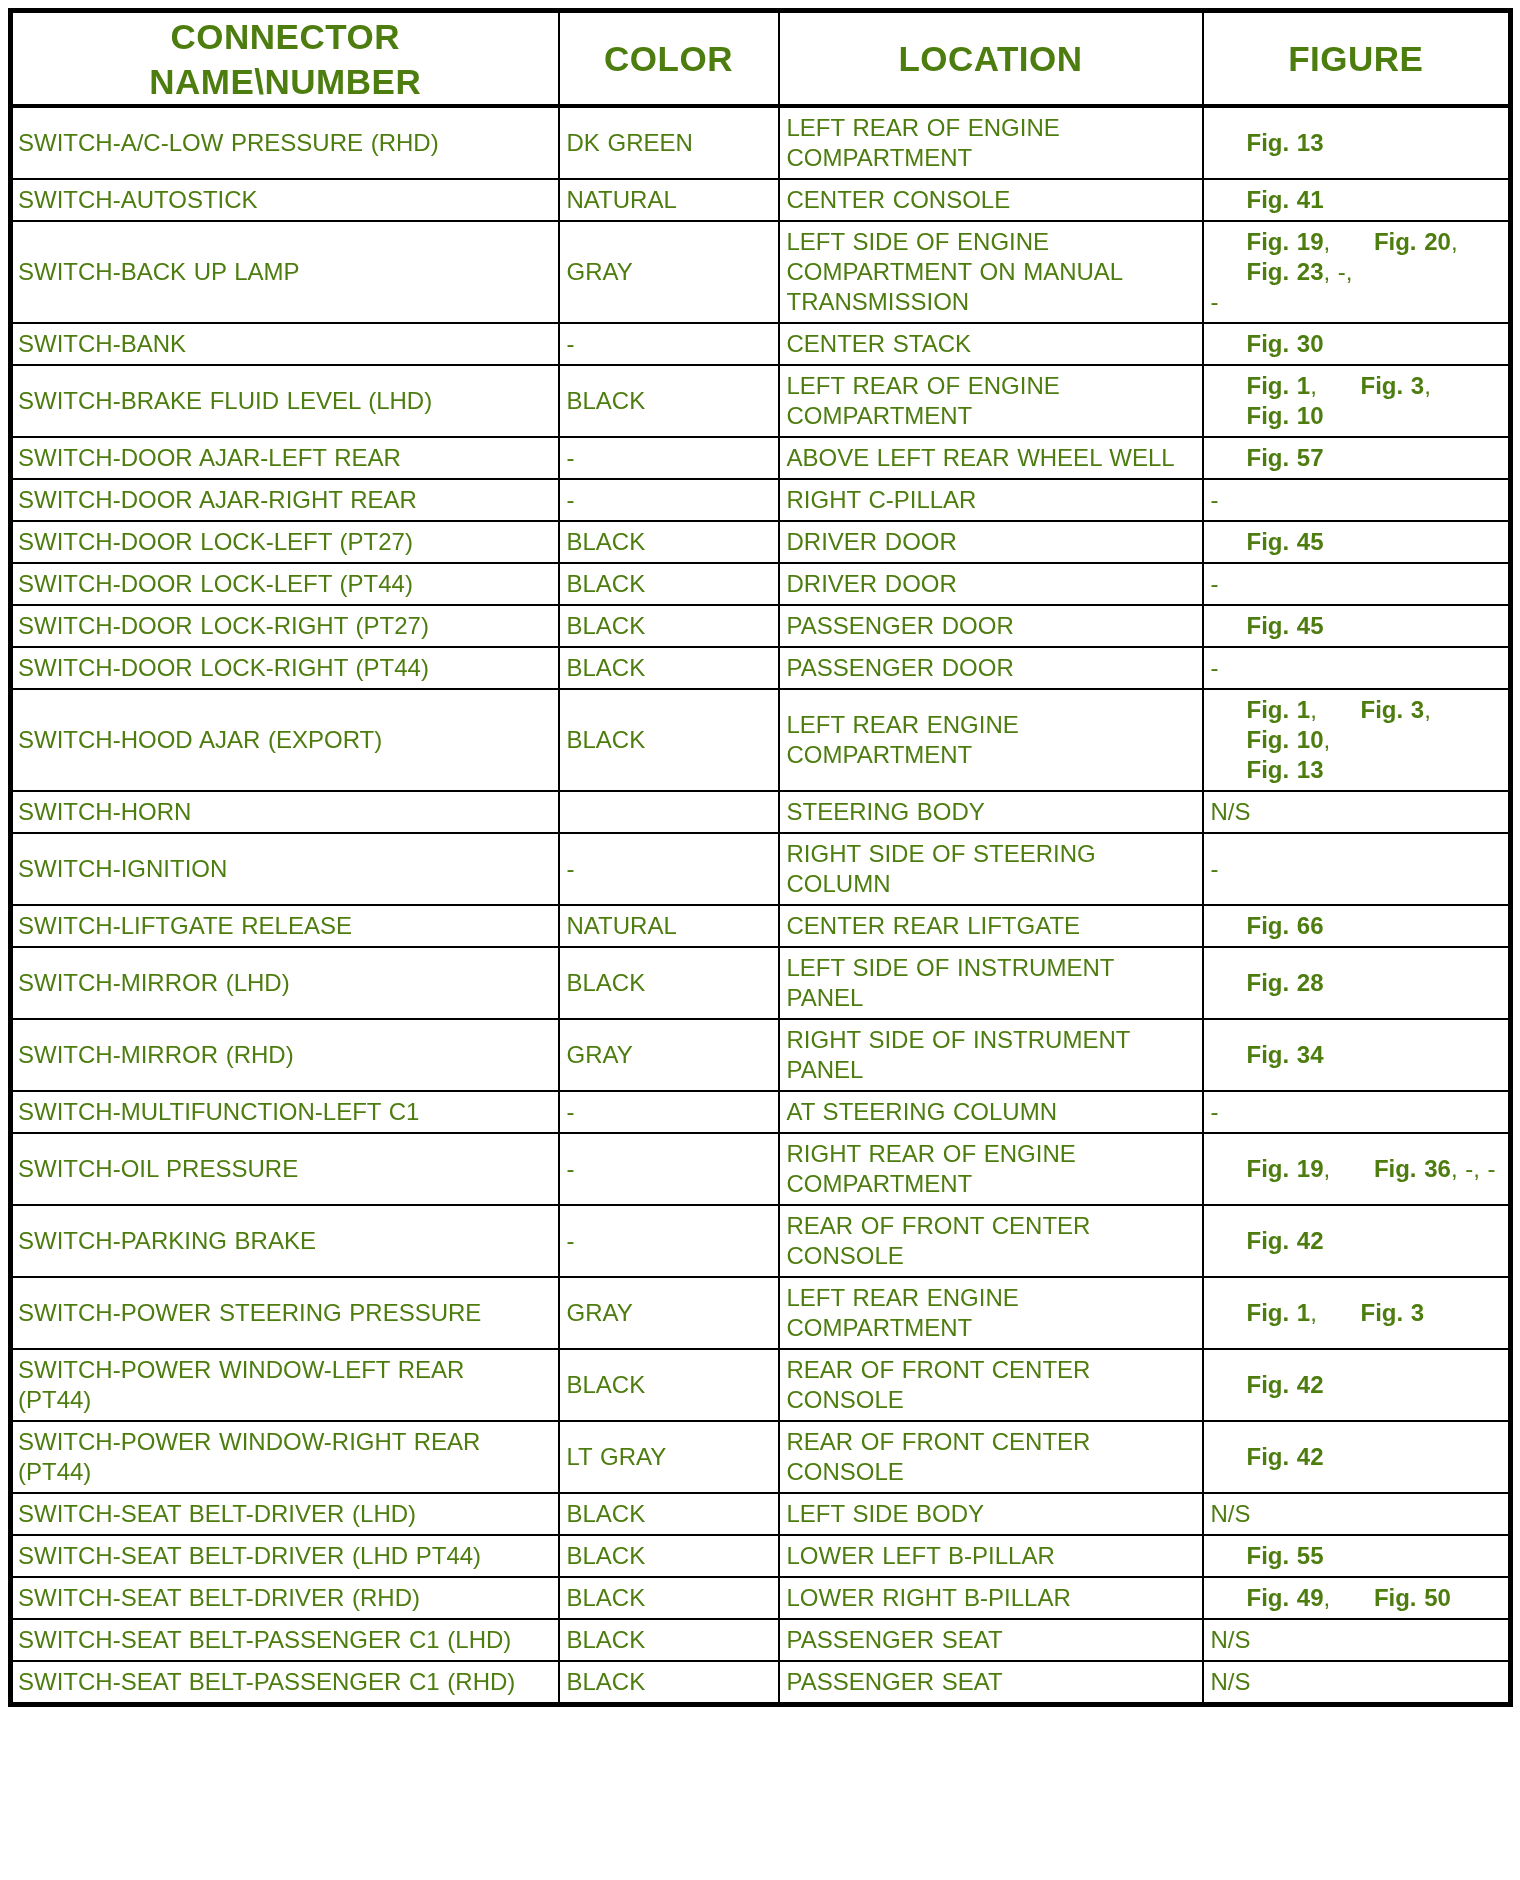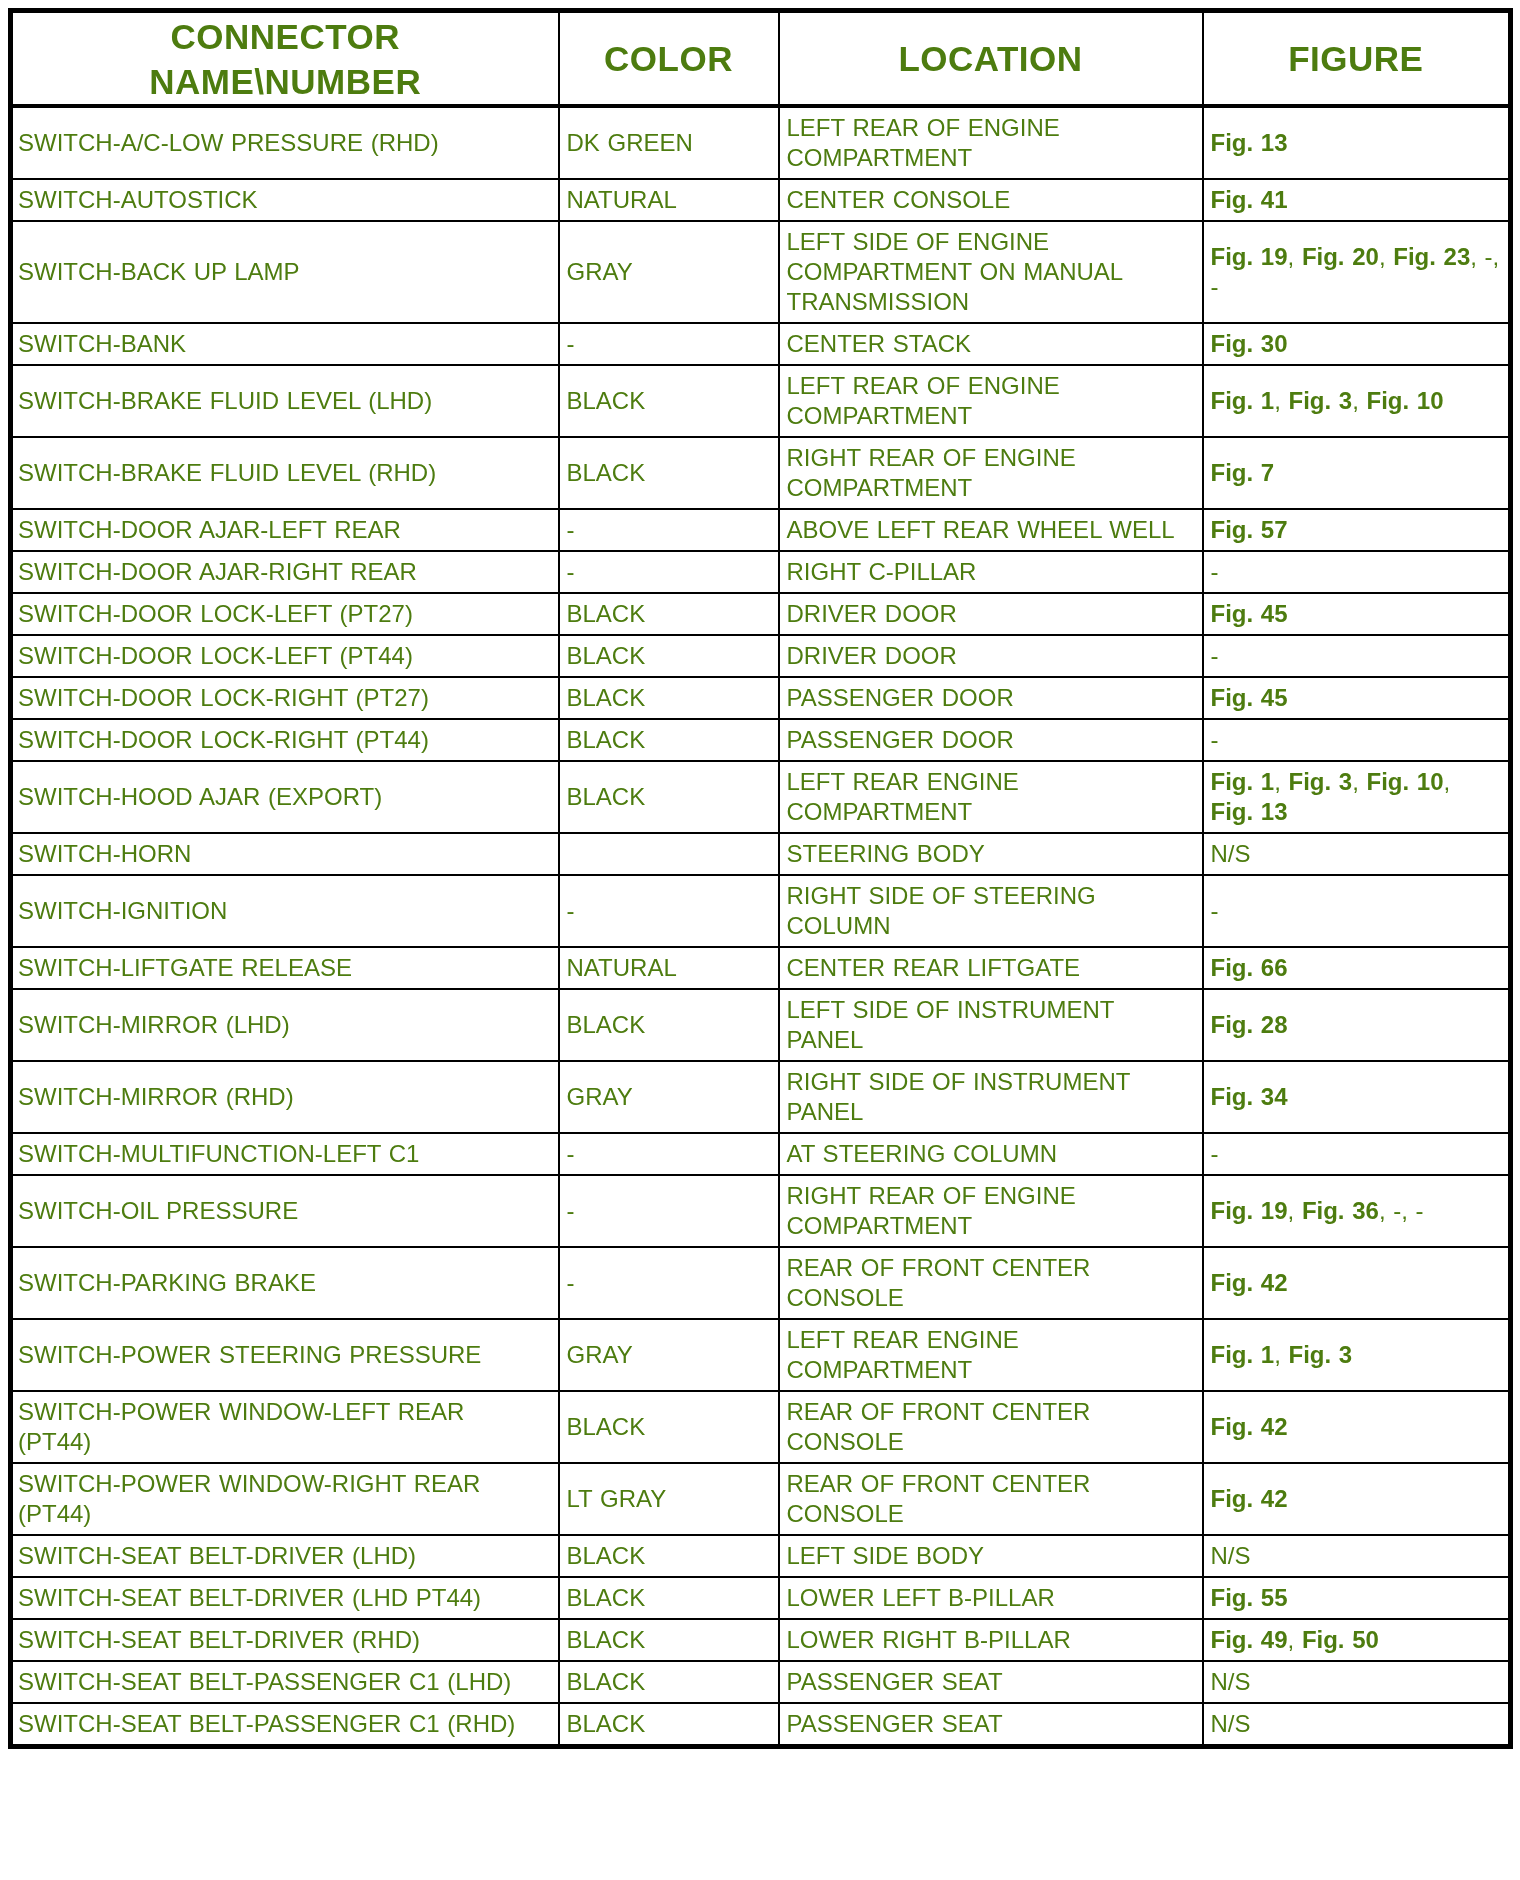--- a/index.html
+++ b/index.html
@@ -47,20 +47,21 @@
     line-height: 30px;
     padding: 5px 4px 5px 5px;
     text-align: left;
     word-spacing: 1px;
   }
   td.color-cell, td.location-cell, td.figure-cell {
     padding-left: 7px;
   }
   td.figure-cell b {
     font-weight: bold;
+    margin-left: 36px;
   }
 </style>
 </head>
 <body>
 
 <div class="page">
   <table class="connector-table">
     <colgroup>
       <col class="c-name">
       <col class="c-color">
@@ -100,26 +101,20 @@
           <td class="location-cell">CENTER STACK</td>
           <td class="figure-cell"><b>Fig. 30</b></td>
         </tr>
         <tr>
           <td class="connector-name-cell">SWITCH-BRAKE FLUID LEVEL (LHD)</td>
           <td class="color-cell">BLACK</td>
           <td class="location-cell">LEFT REAR OF ENGINE<br>COMPARTMENT</td>
           <td class="figure-cell"><b>Fig. 1</b>, <b>Fig. 3</b>, <b>Fig. 10</b></td>
         </tr>
         <tr>
-          <td class="connector-name-cell">SWITCH-BRAKE FLUID LEVEL (RHD)</td>
-          <td class="color-cell">BLACK</td>
-          <td class="location-cell">RIGHT REAR OF ENGINE<br>COMPARTMENT</td>
-          <td class="figure-cell"><b>Fig. 7</b></td>
-        </tr>
-        <tr>
           <td class="connector-name-cell">SWITCH-DOOR AJAR-LEFT REAR</td>
           <td class="color-cell">-</td>
           <td class="location-cell">ABOVE LEFT REAR WHEEL WELL</td>
           <td class="figure-cell"><b>Fig. 57</b></td>
         </tr>
         <tr>
           <td class="connector-name-cell">SWITCH-DOOR AJAR-RIGHT REAR</td>
           <td class="color-cell">-</td>
           <td class="location-cell">RIGHT C-PILLAR</td>
           <td class="figure-cell">-</td>

